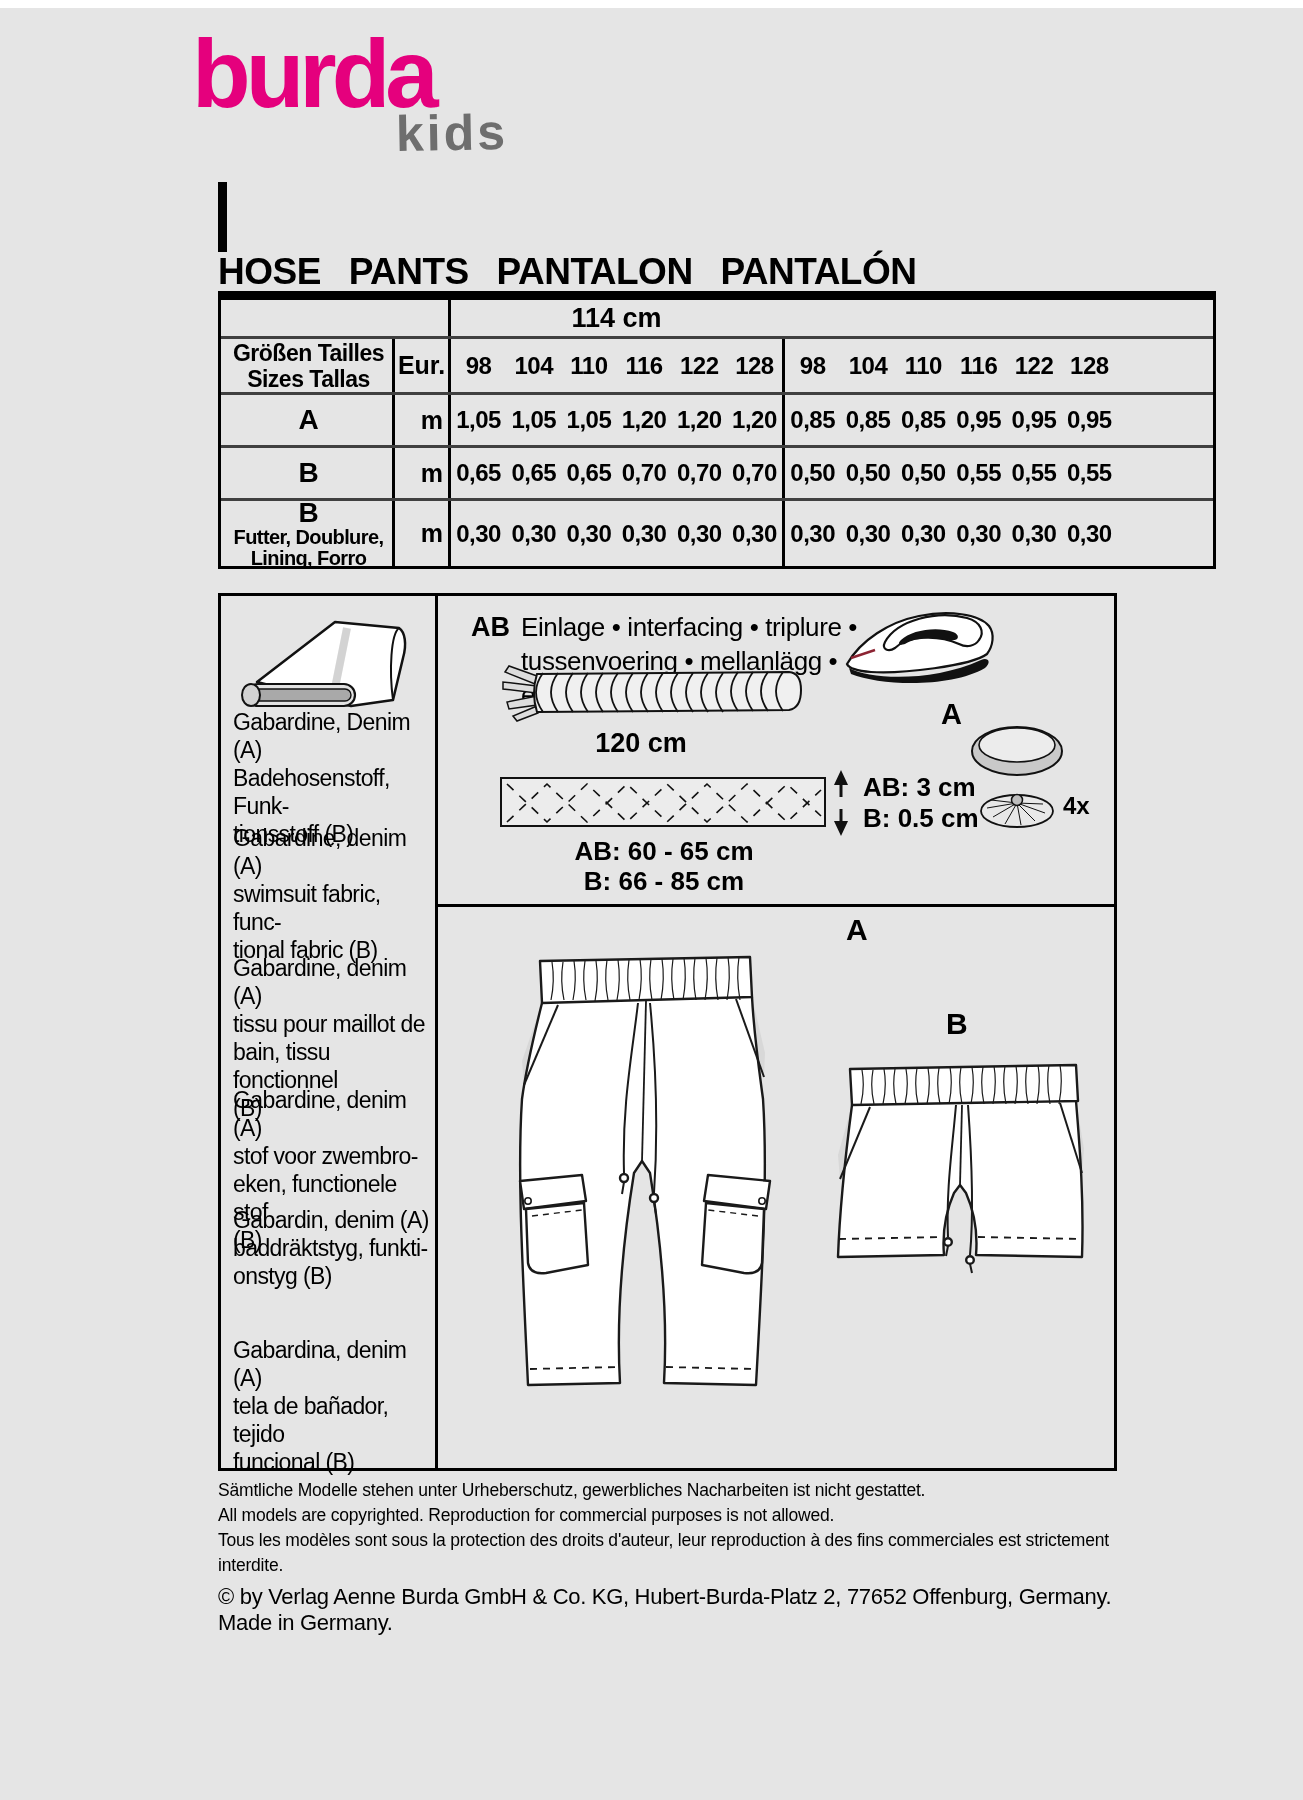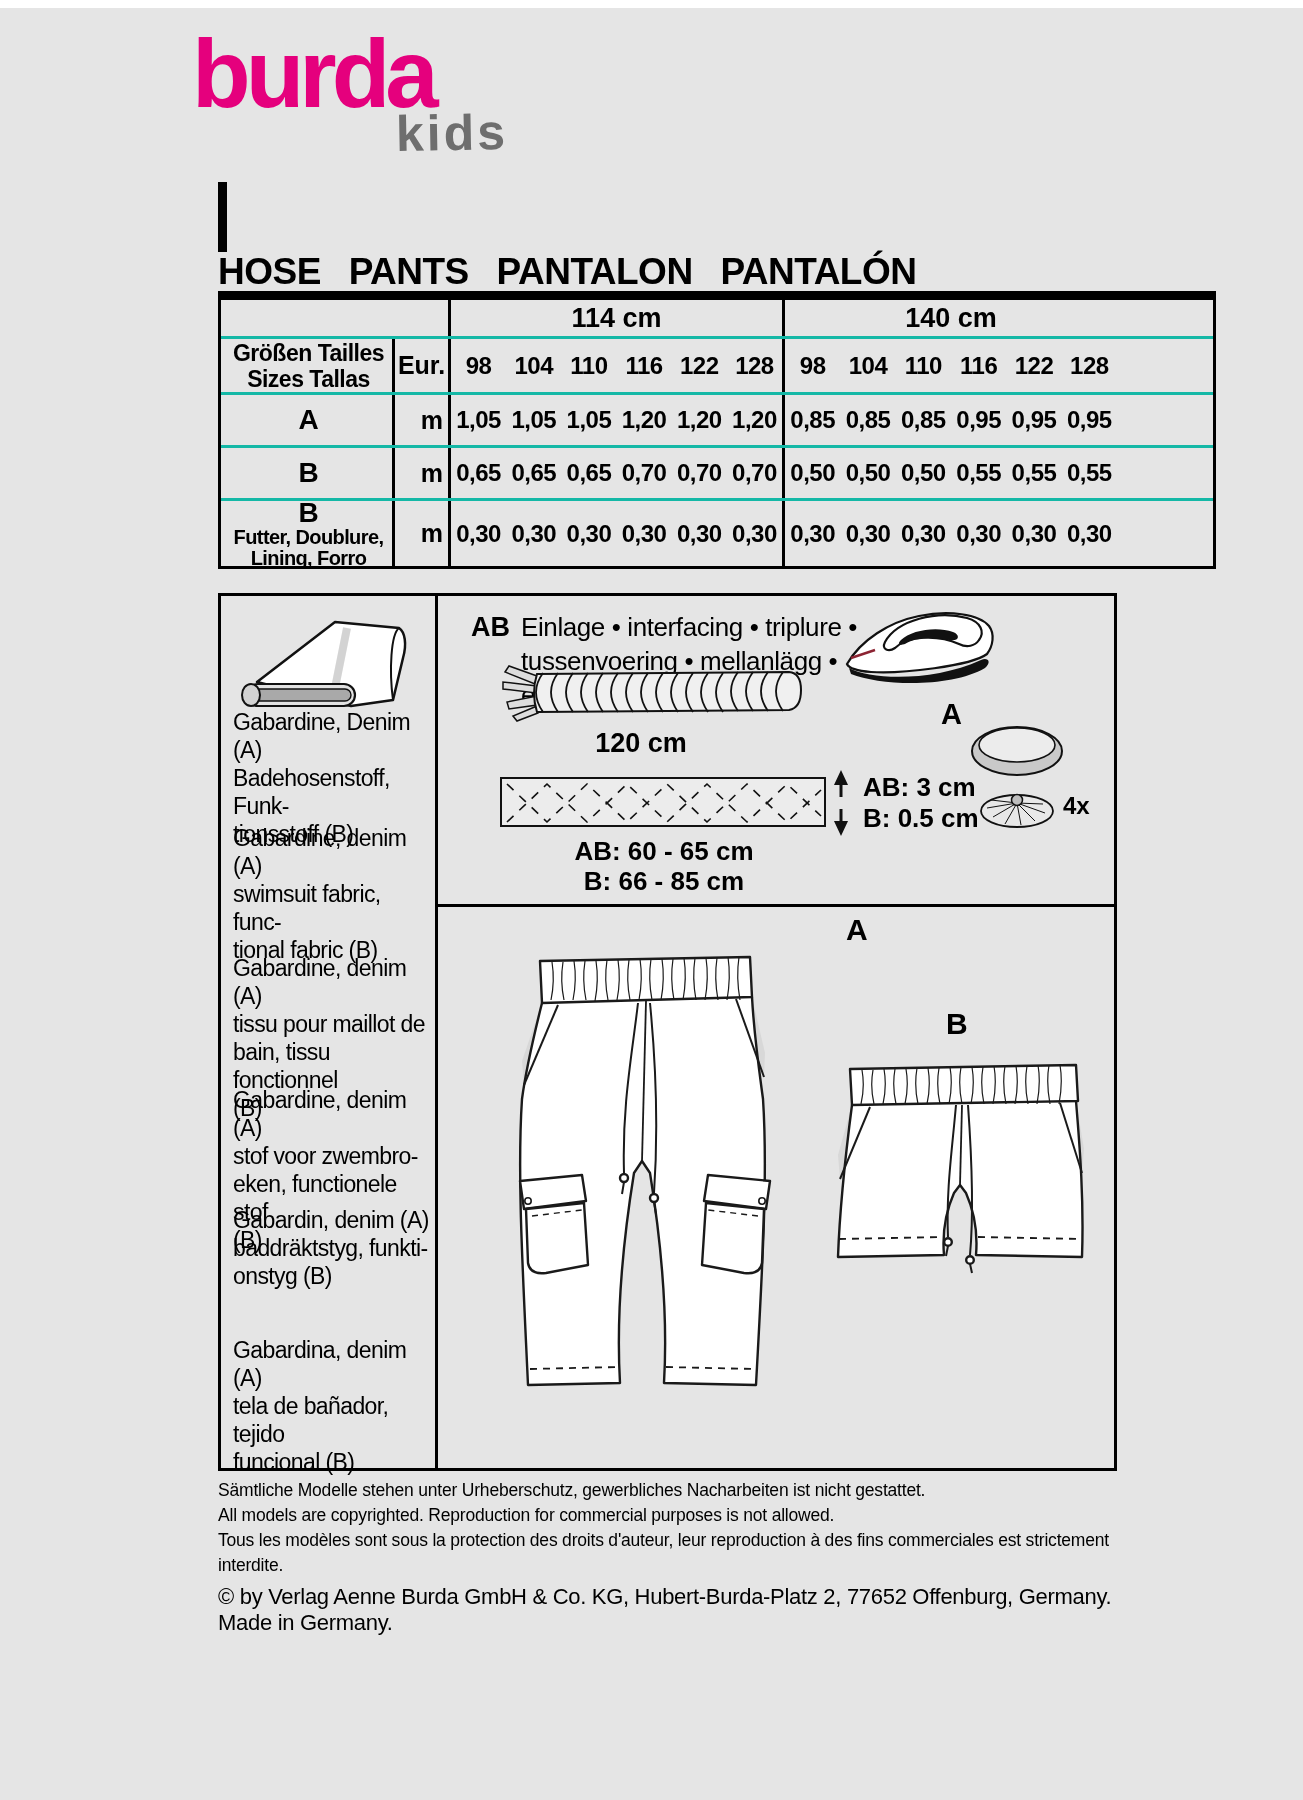--- a/index.html
+++ b/index.html
@@ -21,21 +21,21 @@
               line-height:1.1;white-space:nowrap;}
   .subtitle-line{font-size:29px;letter-spacing:-0.4px;margin-top:4px;white-space:nowrap;}
   .subtitle-line b{font-weight:bold;}
 
   
   .size-table{position:absolute;left:218px;top:283px;width:998px;
               border-left:3px solid #000;border-right:3px solid #000;
               border-top:9px solid #000;border-bottom:3px solid #000;
               box-sizing:border-box;text-align:center;}
   .t-row{display:flex;box-sizing:border-box;}
-  .t-row + .t-row{border-top:3px solid #14b8a6;}
+  .t-row + .t-row{border-top:3px solid #404040;}
   .c-labeleur{width:227px;box-sizing:border-box;}
   .c-label{width:171px;box-sizing:border-box;padding:4px 6px 4px 10px;display:flex;
            flex-direction:column;justify-content:center;}
   .c-eur{width:56px;border-left:3px solid #000;box-sizing:border-box;display:flex;
          align-items:center;justify-content:flex-end;padding-right:5px;}
   .c-group1{width:334px;border-left:3px solid #000;box-sizing:border-box;display:flex;}
   .c-group2{width:335px;border-left:3px solid #000;box-sizing:border-box;display:flex;}
   .c-size{flex:1;display:flex;align-items:center;justify-content:center;}
   .cm-row{height:36px;}
   .cm-cell{display:flex;align-items:center;justify-content:center;
@@ -102,21 +102,20 @@
     <div class="title-bar"></div>
     <div>
       <div class="title-line">HOSE  PANTS  PANTALON  PANTALÓN</div>
     </div>
   </div>
 
   <div class="size-table">
     <div class="t-row cm-row">
       <div class="c-labeleur"></div>
       <div class="c-group1 cm-cell">114 cm</div>
-      <div class="c-group2 cm-cell">140 cm</div>
     </div>
     <div class="t-row hdr-row">
       <div class="c-label">
         <span class="hdr-label">Größen  Tailles</span>
         <span class="hdr-label">Sizes  Tallas</span>
       </div>
       <div class="c-eur" style="justify-content:center;padding-right:0">
         <span class="eur-txt">Eur.</span>
       </div>
       <div class="c-group1">

